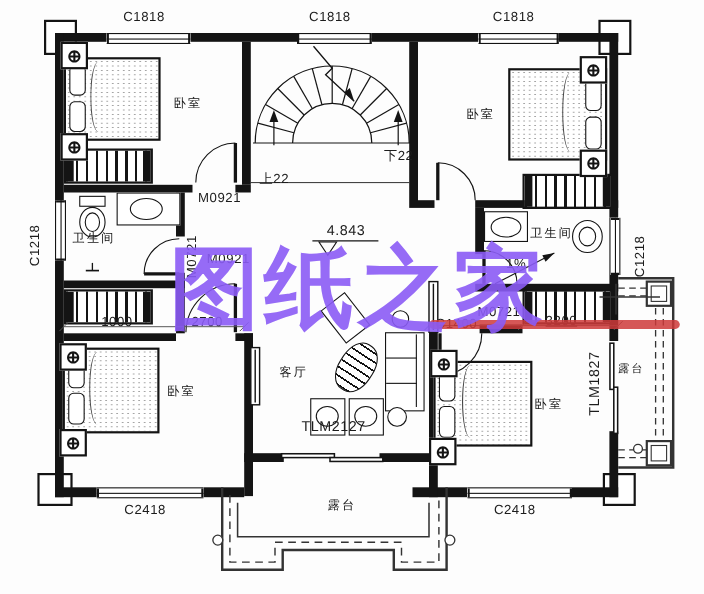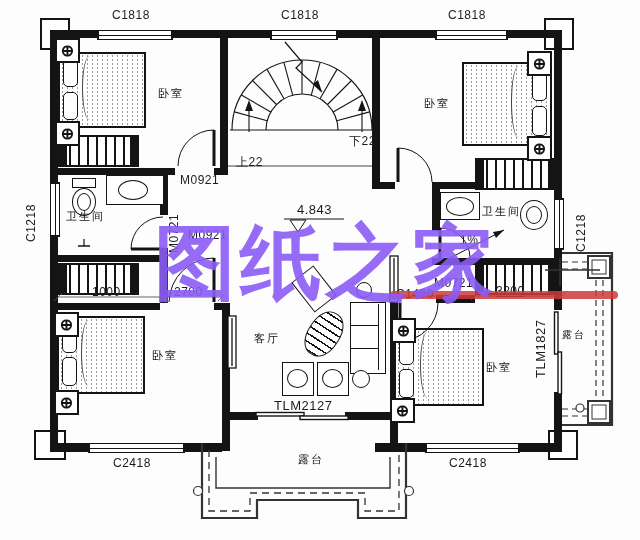--- a/index.html
+++ b/index.html
@@ -269,21 +269,21 @@
   <div class="lbl" style="left:448px;top:8px;">C1818</div>
   <div class="lbl vlabel" style="left:24px;top:242px;">C1218</div>
   <div class="lbl vlabel" style="left:574px;top:252px;">C1218</div>
   <div class="lbl" style="left:113px;top:456px;">C2418</div>
   <div class="lbl" style="left:449px;top:456px;">C2418</div>
   <div class="lbl" style="left:396px;top:287px;">C1400</div>
   <div class="lbl" style="left:180px;top:173px;">M0921</div>
   <div class="lbl" style="left:188px;top:228px;">M0921</div>
   <div class="lbl vlabel" style="left:167px;top:253px;">M0721</div>
   <div class="lbl" style="left:434px;top:276px;">M0721</div>
-  <div class="lbl" style="left:274px;top:398px;font-size:13px;">TLM2127</div>
+  <div class="lbl" style="left:274px;top:380px;font-size:13px;">TLM2127</div>
   <div class="lbl vlabel" style="left:533px;top:378px;font-size:13px;">TLM1827</div>
   <div class="lbl" style="left:92px;top:285px;">1000</div>
   <div class="lbl" style="left:174px;top:285px;">2700</div>
   <div class="lbl" style="left:496px;top:284px;text-decoration:underline;">3200</div>
   <div class="lbl" style="left:236px;top:122px;margin-top:32px;">上22</div>
   <div class="lbl" style="left:349px;top:133px;">下22</div>
   <div class="lbl" style="left:297px;top:202px;font-size:13px;">4.843</div>
   <div class="lbl" style="left:460px;top:233px;">1%</div>
   <div class="lbl room-lbl" style="left:158px;top:86px;">卧室</div>
   <div class="lbl room-lbl" style="left:424px;top:96px;">卧室</div>

